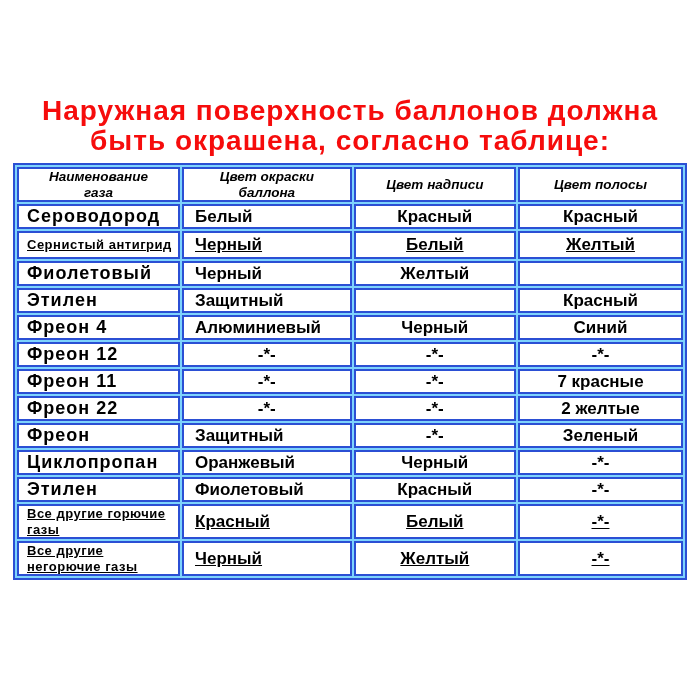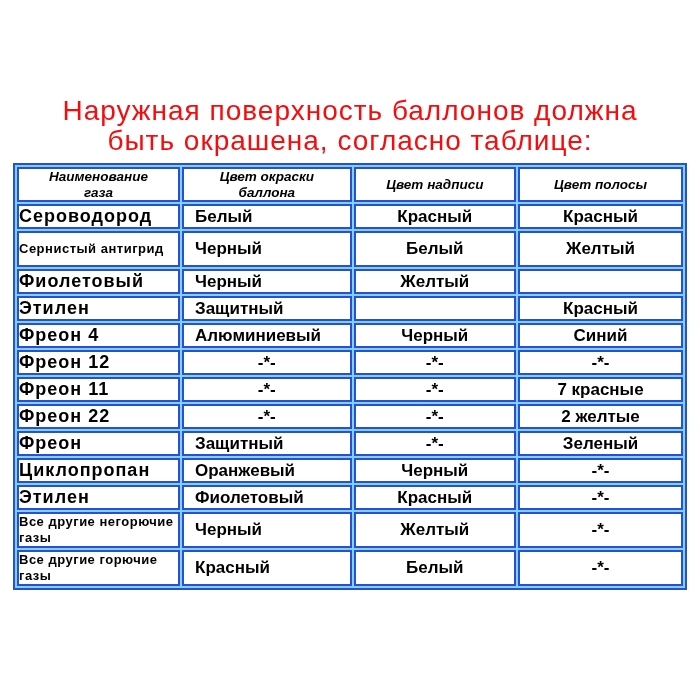--- a/index.html
+++ b/index.html
@@ -12,21 +12,21 @@
     background: #ffffff;
     font-family: "Liberation Sans", "DejaVu Sans", sans-serif;
     overflow: hidden;
   }
   .page { width: 700px; height: 700px; position: relative; background: #fff; }
 
   .title {
     margin-top: 96px;
     text-align: center;
     color: var(--accent);
-    font-weight: normal;
+    font-weight: bold;
     font-size: 28px;
     line-height: 30px;
     letter-spacing: 1px;
   }
 
   table.colors {
     table-layout: fixed;
     width: 674px;
     margin: 7px 0 0 13px;
     border-collapse: separate;
@@ -50,24 +50,25 @@
   th {
     height: 32px;
     font-size: 13.5px;
     font-style: italic;
     line-height: 1.15;
     text-align: center;
   }
   th .hwrap { display: inline-block; max-width: 108px; }
 
   td { height: 22px; font-size: 17px; }
-  tr.tall td { height: 36px; }
+  tr.tall td { height: 28px; text-decoration: underline; }
 
   td.c-gas {
     text-align: left;
+    padding-left: 8px;
     font-size: 18px;
     letter-spacing: 1px;
   }
   tr.small-name td.c-gas {
     font-size: 13px;
     letter-spacing: 0.5px;
     line-height: 1.2;
   }
   td.c-paint { text-align: left; padding-left: 11px; }
   td.c-paint.center { text-align: center; padding-left: 0; }
@@ -159,27 +160,27 @@
         <td class="c-insc">Черный</td>
         <td class="c-stripe">-*-</td>
       </tr>
       <tr>
         <td class="c-gas">Этилен</td>
         <td class="c-paint">Фиолетовый</td>
         <td class="c-insc">Красный</td>
         <td class="c-stripe">-*-</td>
       </tr>
       <tr class="tall small-name">
+        <td class="c-gas">Все другие горючие газы</td>
+        <td class="c-paint">Красный</td>
+        <td class="c-insc">Белый</td>
+        <td class="c-stripe">-*-</td>
+      </tr>
+      <tr class="tall small-name">
         <td class="c-gas">Все другие негорючие газы</td>
         <td class="c-paint">Черный</td>
         <td class="c-insc">Желтый</td>
-        <td class="c-stripe">-*-</td>
-      </tr>
-      <tr class="tall small-name">
-        <td class="c-gas">Все другие горючие газы</td>
-        <td class="c-paint">Красный</td>
-        <td class="c-insc">Белый</td>
         <td class="c-stripe">-*-</td>
       </tr>
     </tbody>
   </table>
 
 </div>
 
 </body></html>

